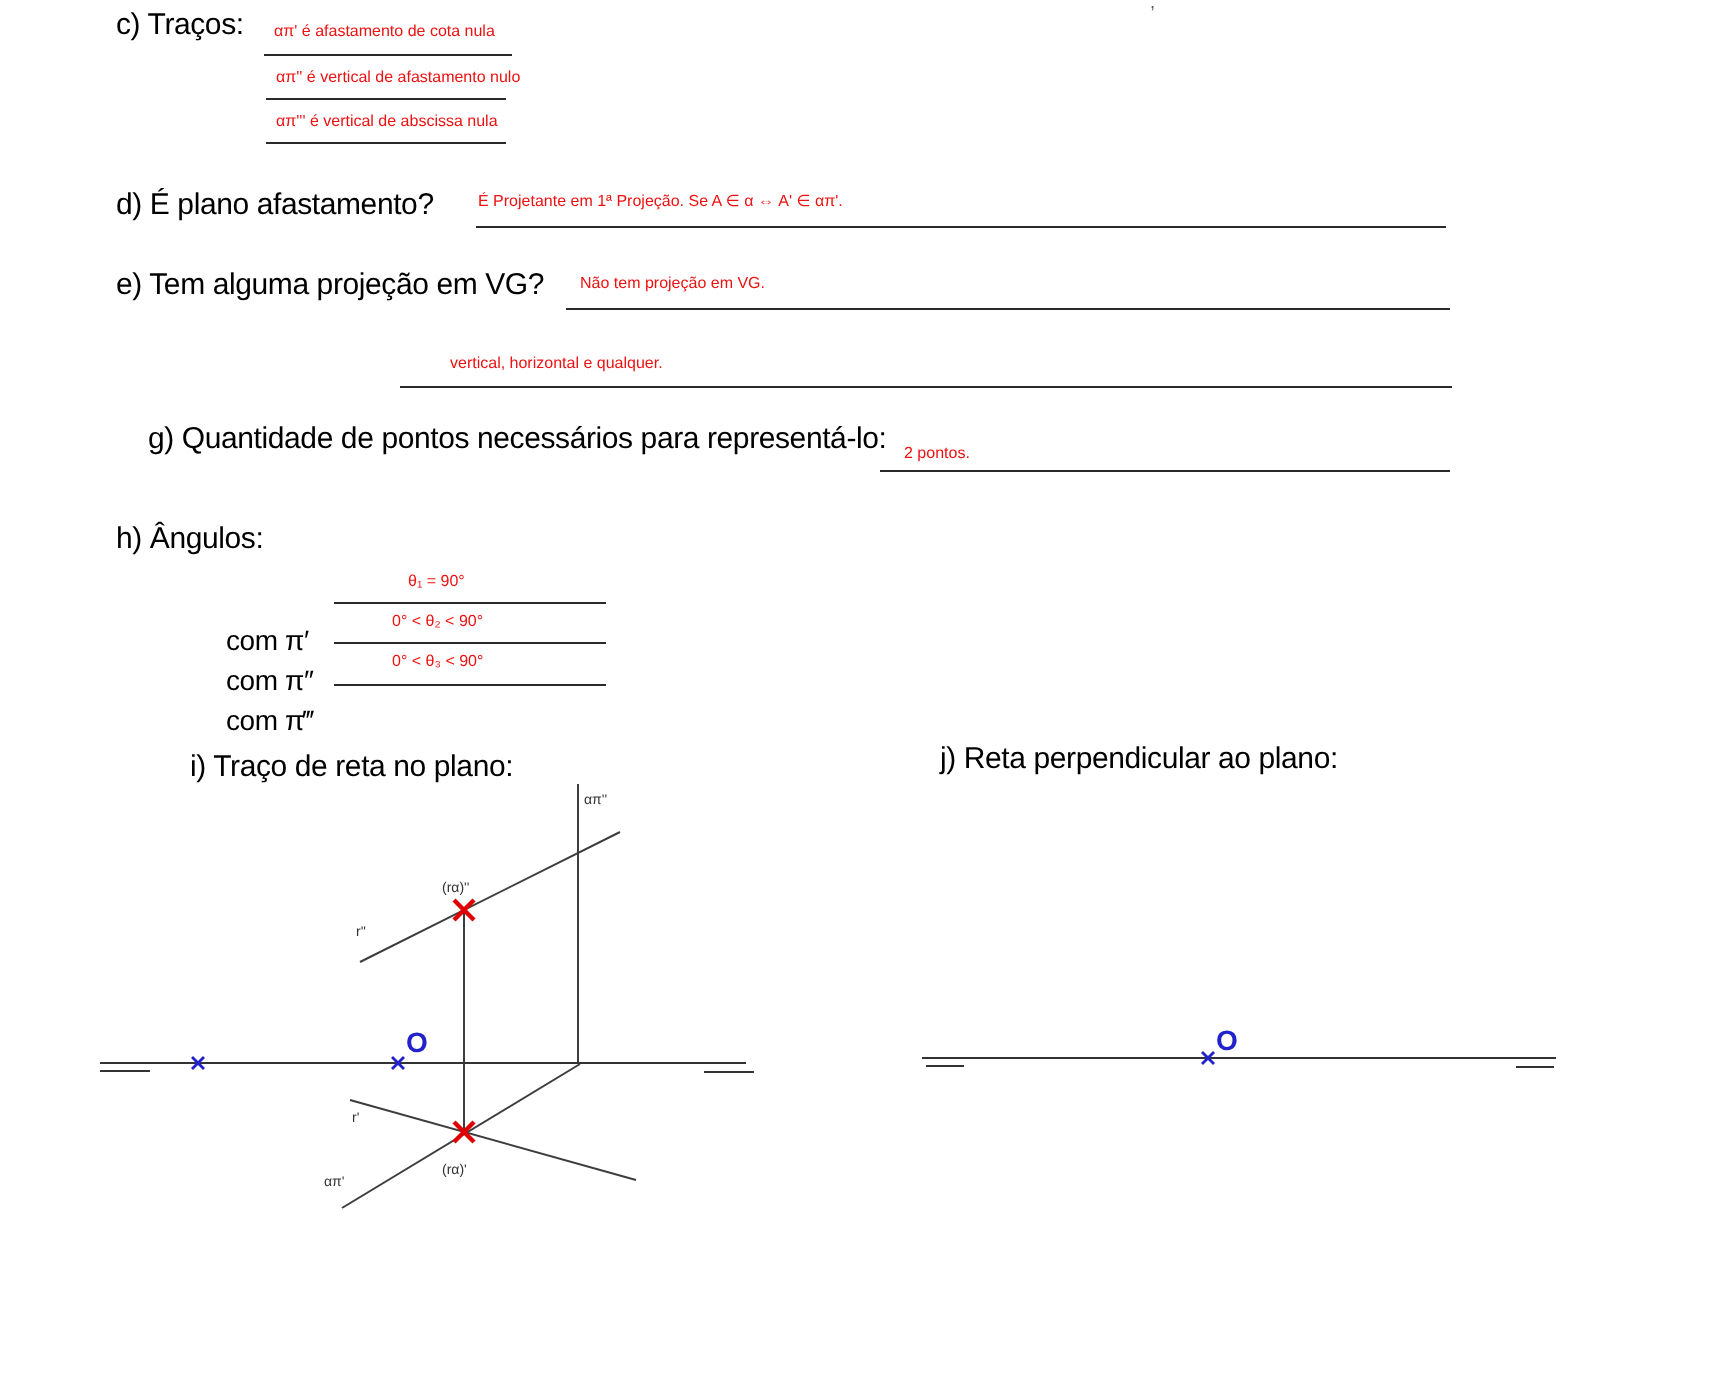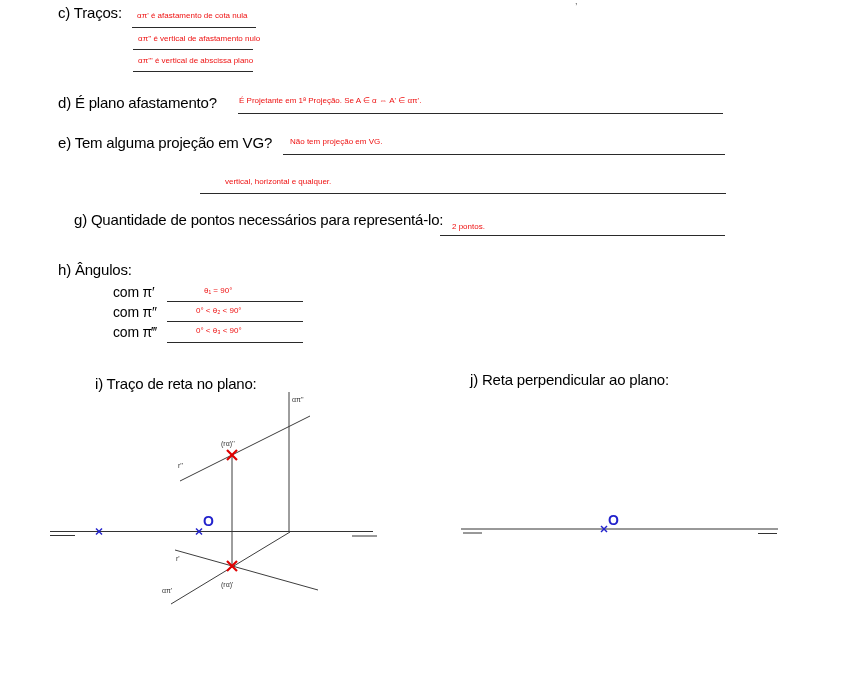--- a/index.html
+++ b/index.html
@@ -10,40 +10,40 @@
   }
   .q {
     position:absolute; color:#000; font-size:15px; line-height:1;
     letter-spacing:-0.2px; white-space:nowrap;
   }
   .ans {
     position:absolute; color:#ee1111; font-size:8px; line-height:1;
     white-space:nowrap;
   }
   .ul { position:absolute; height:1px; background:#2a2a2a; }
-  .hrow-label { font-size:14px; }
+  .hrow-label { font-size:14px;margin-top:28px; }
   .stray { position:absolute; color:#555; font-size:9px; line-height:1; }
   svg { position:absolute; overflow:visible; }
   svg text { font-family:"Liberation Sans", sans-serif; fill:#333; }
   .dlabel { font-size:7px; }
   .origin { font-size:14px; font-weight:bold; fill:#2222cc; }
 </style>
 </head>
 <body>
 
 <div class="page">
 
   <span class="stray" style="left:575px; top:-3px;">,</span>
 
   <span class="q" style="left:58px; top:5px;">c) Traços:</span>
   <span class="ans" style="left:137px; top:12px;">απ' é afastamento de cota nula</span>
   <div class="ul" style="left:132px; top:27px; width:124px;"></div>
   <span class="ans" style="left:138px; top:35px;">απ'' é vertical de afastamento nulo</span>
   <div class="ul" style="left:133px; top:49px; width:120px;"></div>
-  <span class="ans" style="left:138px; top:57px;">απ''' é vertical de abscissa plano</span>
+  <span class="ans" style="left:138px; top:57px;">απ''' é vertical de abscissa nula</span>
   <div class="ul" style="left:133px; top:71px; width:120px;"></div>
 
   <span class="q" style="left:58px; top:95px;">d) É plano afastamento?</span>
   <span class="ans" style="left:239px; top:97px;">É Projetante em 1ª Projeção. Se A ∈ α ⇔ A' ∈ απ'.</span>
   <div class="ul" style="left:238px; top:113px; width:485px;"></div>
 
   <span class="q" style="left:58px; top:135px;">e) Tem alguma projeção em VG?</span>
   <span class="ans" style="left:290px; top:138px;">Não tem projeção em VG.</span>
   <div class="ul" style="left:283px; top:154px; width:442px;"></div>
 

